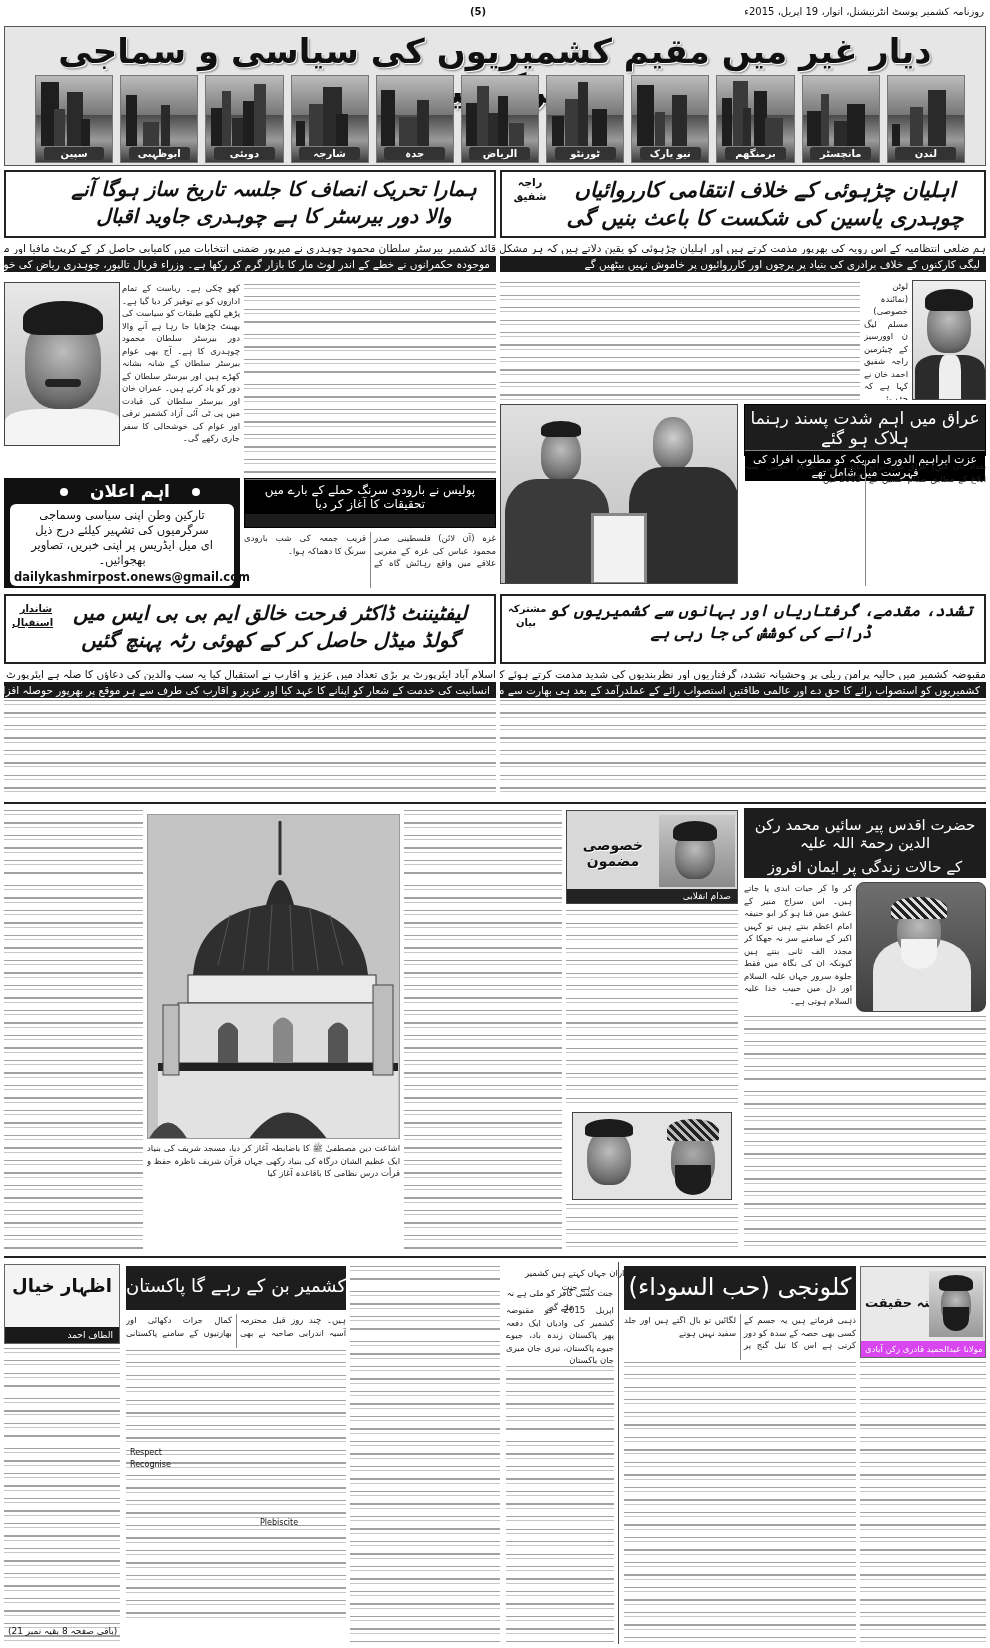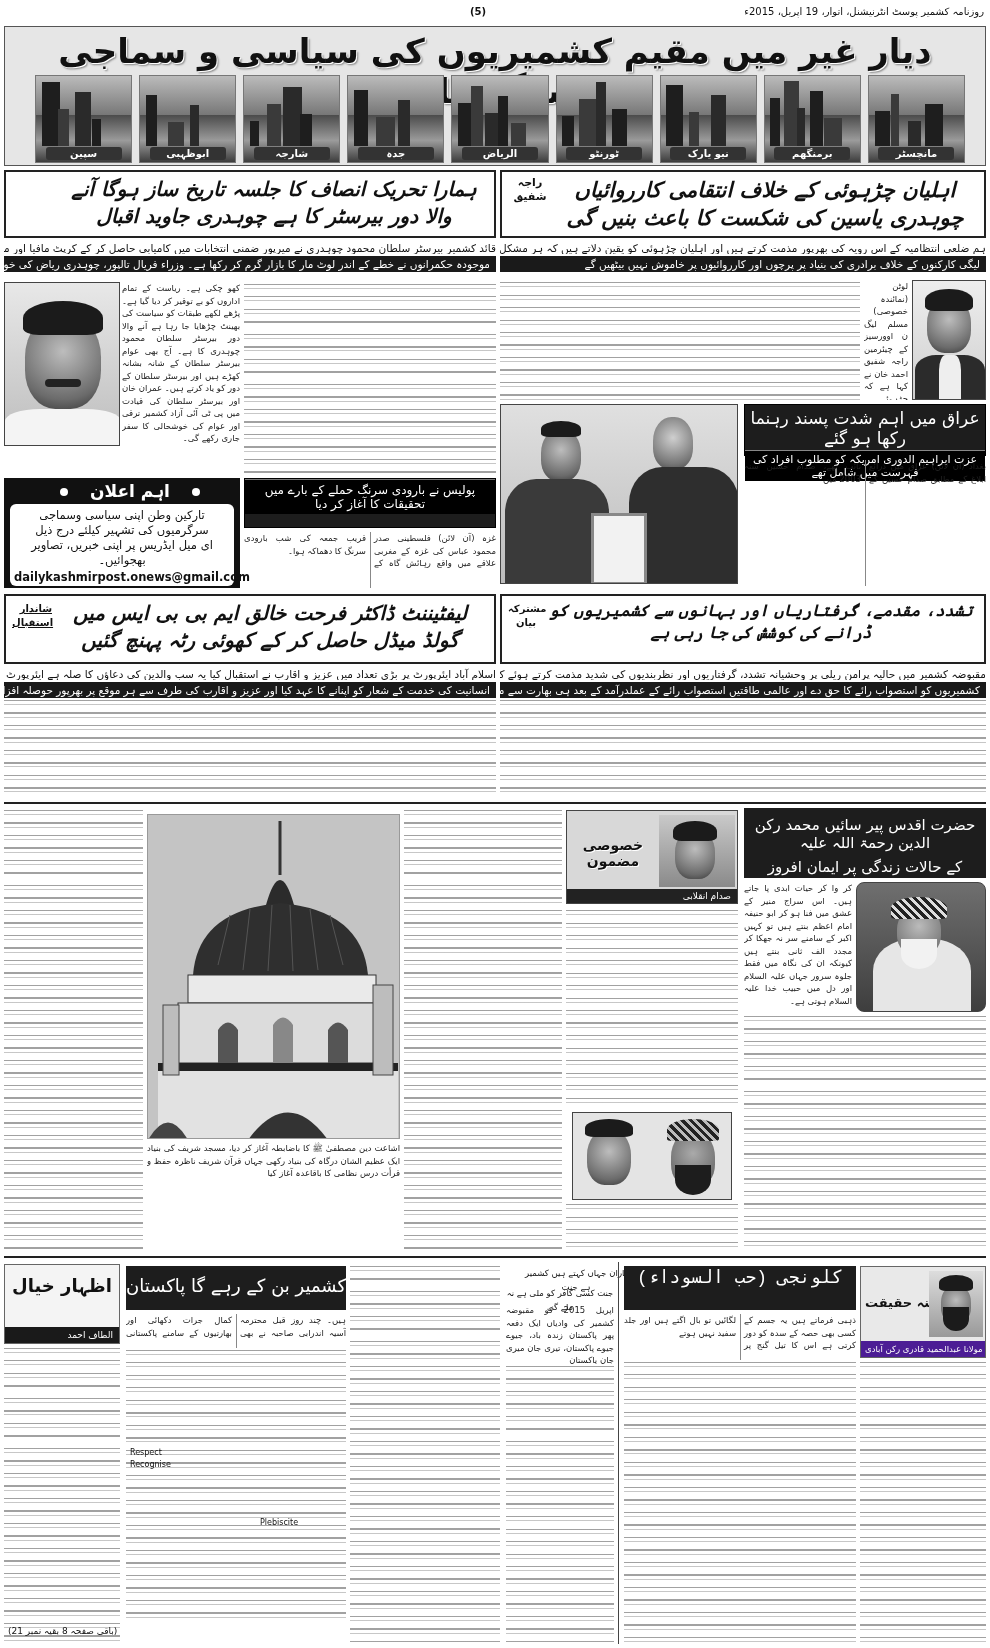--- a/index.html
+++ b/index.html
@@ -56,20 +56,27 @@
 <div class="abs runhead">
   <span class="pg">(5)</span>
   <span class="date ur">روزنامہ کشمیر پوسٹ انٹرنیشنل، اتوار، 19 اپریل، 2015ء</span>
 </div>
 
 <div class="abs banner">
   <div class="banner-title ur">دیار غیر میں مقیم کشمیریوں کی سیاسی و سماجی سرگرمیاں</div>
   <div class="cities" id="cities">
       <div class="city">
         <div class="sky"></div>
+        <div class="bld" style="left: 6%; width: 8px; height: 22px; background: rgb(30, 30, 30);"></div>
+        <div class="bld" style="left: 29.3333%; width: 13px; height: 39px; background: rgb(58, 58, 58);"></div>
+        <div class="bld" style="left: 52.6667%; width: 18px; height: 56px; background: rgb(42, 42, 42);"></div>
+        <div class="lbl">لندن</div>
+      </div>
+      <div class="city">
+        <div class="sky"></div>
         <div class="bld" style="left: 6%; width: 15px; height: 35px; background: rgb(30, 30, 30);"></div>
         <div class="bld" style="left: 23.5%; width: 8px; height: 52px; background: rgb(58, 58, 58);"></div>
         <div class="bld" style="left: 41%; width: 13px; height: 25px; background: rgb(42, 42, 42);"></div>
         <div class="bld" style="left: 58.5%; width: 18px; height: 42px; background: rgb(30, 30, 30);"></div>
         <div class="lbl">مانچسٹر</div>
       </div>
       <div class="city">
         <div class="sky"></div>
         <div class="bld" style="left: 6%; width: 10px; height: 48px; background: rgb(30, 30, 30);"></div>
         <div class="bld" style="left: 20%; width: 15px; height: 65px; background: rgb(58, 58, 58);"></div>
@@ -109,20 +116,29 @@
         <div class="bld" style="left: 52.6667%; width: 12px; height: 46px; background: rgb(42, 42, 42);"></div>
         <div class="lbl">جدہ</div>
       </div>
       <div class="city">
         <div class="sky"></div>
         <div class="bld" style="left: 6%; width: 9px; height: 25px; background: rgb(30, 30, 30);"></div>
         <div class="bld" style="left: 23.5%; width: 14px; height: 42px; background: rgb(58, 58, 58);"></div>
         <div class="bld" style="left: 41%; width: 19px; height: 59px; background: rgb(42, 42, 42);"></div>
         <div class="bld" style="left: 58.5%; width: 12px; height: 32px; background: rgb(30, 30, 30);"></div>
         <div class="lbl">شارجہ</div>
+      </div>
+      <div class="city">
+        <div class="sky"></div>
+        <div class="bld" style="left: 6%; width: 16px; height: 38px; background: rgb(30, 30, 30);"></div>
+        <div class="bld" style="left: 20%; width: 9px; height: 55px; background: rgb(58, 58, 58);"></div>
+        <div class="bld" style="left: 34%; width: 14px; height: 28px; background: rgb(42, 42, 42);"></div>
+        <div class="bld" style="left: 48%; width: 19px; height: 45px; background: rgb(30, 30, 30);"></div>
+        <div class="bld" style="left: 62%; width: 12px; height: 62px; background: rgb(58, 58, 58);"></div>
+        <div class="lbl">دوبئی</div>
       </div>
       <div class="city">
         <div class="sky"></div>
         <div class="bld" style="left: 6%; width: 11px; height: 51px; background: rgb(30, 30, 30);"></div>
         <div class="bld" style="left: 29.3333%; width: 16px; height: 24px; background: rgb(58, 58, 58);"></div>
         <div class="bld" style="left: 52.6667%; width: 9px; height: 41px; background: rgb(42, 42, 42);"></div>
         <div class="lbl">ابوظہبی</div>
       </div>
       <div class="city">
         <div class="sky"></div>
@@ -154,21 +170,21 @@
 <div class="abs photo" style="top:404px;left:500px;width:238px;height:180px;background:linear-gradient(#e0e0e0,#bcbcbc);">
   <div class="face" style="left:40px;top:24px;width:40px;height:52px;"></div>
   <div class="hair" style="left:40px;top:16px;width:40px;height:16px;"></div>
   <div class="torso" style="left:4px;top:74px;width:104px;height:110px;background:#3a3a3a;"></div>
   <div class="face" style="left:152px;top:12px;width:40px;height:52px;background:radial-gradient(circle at 50% 40%,#cfcfcf,#777 70%,#444);"></div>
   <div class="torso" style="left:128px;top:62px;width:110px;height:120px;background:#2e2e2e;"></div>
   <div class="abs" style="left:90px;top:108px;width:56px;height:72px;background:#f2f2f2;border:3px solid #888;"></div>
 </div>
 
 <div class="abs dark-banner" style="top:404px;left:744px;width:242px;height:52px;border:1px solid #000;">
-  <div class="ur" style="font-size:17px;padding:3px 4px 2px;">عراق میں اہم شدت پسند رہنما رکھا ہو گئے</div>
+  <div class="ur" style="font-size:17px;padding:3px 4px 2px;">عراق میں اہم شدت پسند رہنما ہلاک ہو گئے</div>
   <div class="ur" style="font-size:11px;background:#000;border-top:1px solid #888;padding:2px 4px;">عزت ابراہیم الدوری امریکہ کو مطلوب افراد کی فہرست میں شامل تھے</div>
 </div>
 <div class="abs body-text ur" style="top:460px;left:744px;width:242px;height:126px;column-count:2;">بغداد (آن لائن) عراق میں ذرائع ابلاغ کے مطابق صدام حسین کے نائب تھے، صدام حسین سنہ 2003 میں</div>
 
 <div class="abs hbox" style="top:170px;left:4px;width:492px;height:68px;padding-left:48px;">
   <div class="ht ur" style="font-size:20px;">ہمارا تحریک انصاف کا جلسہ تاریخ ساز ہوگا آنے والا دور بیرسٹر کا ہے چوہدری جاوید اقبال</div>
 </div>
 <div class="abs strap ur" style="top:242px;left:4px;width:492px;">قائد کشمیر بیرسٹر سلطان محمود چوہدری نے میرپور ضمنی انتخابات میں کامیابی حاصل کر کے کرپٹ مافیا اور مخالفین کی نیندیں حرام کر دی ہیں</div>
 <div class="abs strap-dark ur" style="top:256px;left:4px;width:492px;">موجودہ حکمرانوں نے خطے کے اندر لوٹ مار کا بازار گرم کر رکھا ہے۔ وزراء فریال تالپور، چوہدری ریاض کی خوشامدی میں مصروف ہیں</div>
 
@@ -299,27 +315,27 @@
 <div class="abs body-fill" style="top:1266px;left:350px;width:150px;height:378px;"></div>
 
 <div class="abs ur" style="top:1266px;left:506px;width:108px;font-size:8.5px;direction:rtl;text-align:center;line-height:14px;margin-left:16px;">یاران جہاں کہتے ہیں کشمیر ہے جنت</div>
 <div class="abs ur" style="top:1286px;left:506px;width:108px;font-size:8.5px;direction:rtl;text-align:center;line-height:14px;">جنت کسی کافر کو ملی ہے نہ ملے گی</div>
 <div class="abs body-text ur" style="top:1304px;left:506px;width:108px;height:60px;">اپریل 2015 کو مقبوضہ کشمیر کی وادیاں ایک دفعہ پھر پاکستان زندہ باد، جیوے جیوے پاکستان، تیری جان میری جان پاکستان</div>
 <div class="abs body-fill" style="top:1366px;left:506px;width:108px;height:278px;"></div>
 
 <div class="abs rule-v" style="top:1262px;left:618px;height:382px;"></div>
 
 <div class="abs dark-banner" style="top:1266px;left:624px;width:232px;height:44px;">
-  <div class="ur" style="font-size:18px;padding-top:0;font-family:Liberation Mono, monospace;">کلونجی (حب السوداء)</div>
+  <div class="ur" style="font-size:24px;padding-top:7px;">کلونجی (حب السوداء)</div>
 </div>
 <div class="abs body-text ur" style="top:1314px;left:624px;width:232px;height:46px;column-count:2;">ذہبی فرماتے ہیں یہ جسم کے کسی بھی حصہ کے سدہ کو دور کرتی ہے اس کا تیل گنج پر لگائیں تو بال اگتے ہیں اور جلد سفید نہیں ہوتے</div>
 <div class="abs body-fill" style="top:1362px;left:624px;width:232px;height:282px;"></div>
 
 <div class="abs" style="top:1266px;left:860px;width:126px;height:92px;background:#e9e9e9;border:1px solid #666;">
   <div class="abs ur" style="top:28px;left:4px;font-size:13px;font-weight:bold;direction:rtl;">آئینہ حقیقت</div>
   <div class="abs" style="top:4px;left:68px;width:54px;height:66px;background:linear-gradient(#ddd,#999);overflow:hidden;">
     <div class="face" style="left:12px;top:14px;width:30px;height:38px;"></div>
     <div class="hair" style="left:10px;top:4px;width:34px;height:16px;"></div>
     <div class="abs" style="left:14px;top:36px;width:26px;height:24px;background:#1b1b1b;border-radius:0 0 50% 50%;"></div>
   </div>
-  <div class="abs ur" style="bottom:0;left:0;width:100%;background:#4c1d95;color:#fff;font-size:8.5px;text-align:right;padding:3px 4px;white-space:nowrap;overflow:hidden;">مولانا عبدالحمید قادری رکن آبادی</div>
+  <div class="abs ur" style="bottom:0;left:0;width:100%;background:#d946ef;color:#fff;font-size:8.5px;text-align:right;padding:3px 4px;white-space:nowrap;overflow:hidden;">مولانا عبدالحمید قادری رکن آبادی</div>
 </div>
 <div class="abs body-fill" style="top:1362px;left:860px;width:126px;height:282px;"></div>
 
 </body></html>

